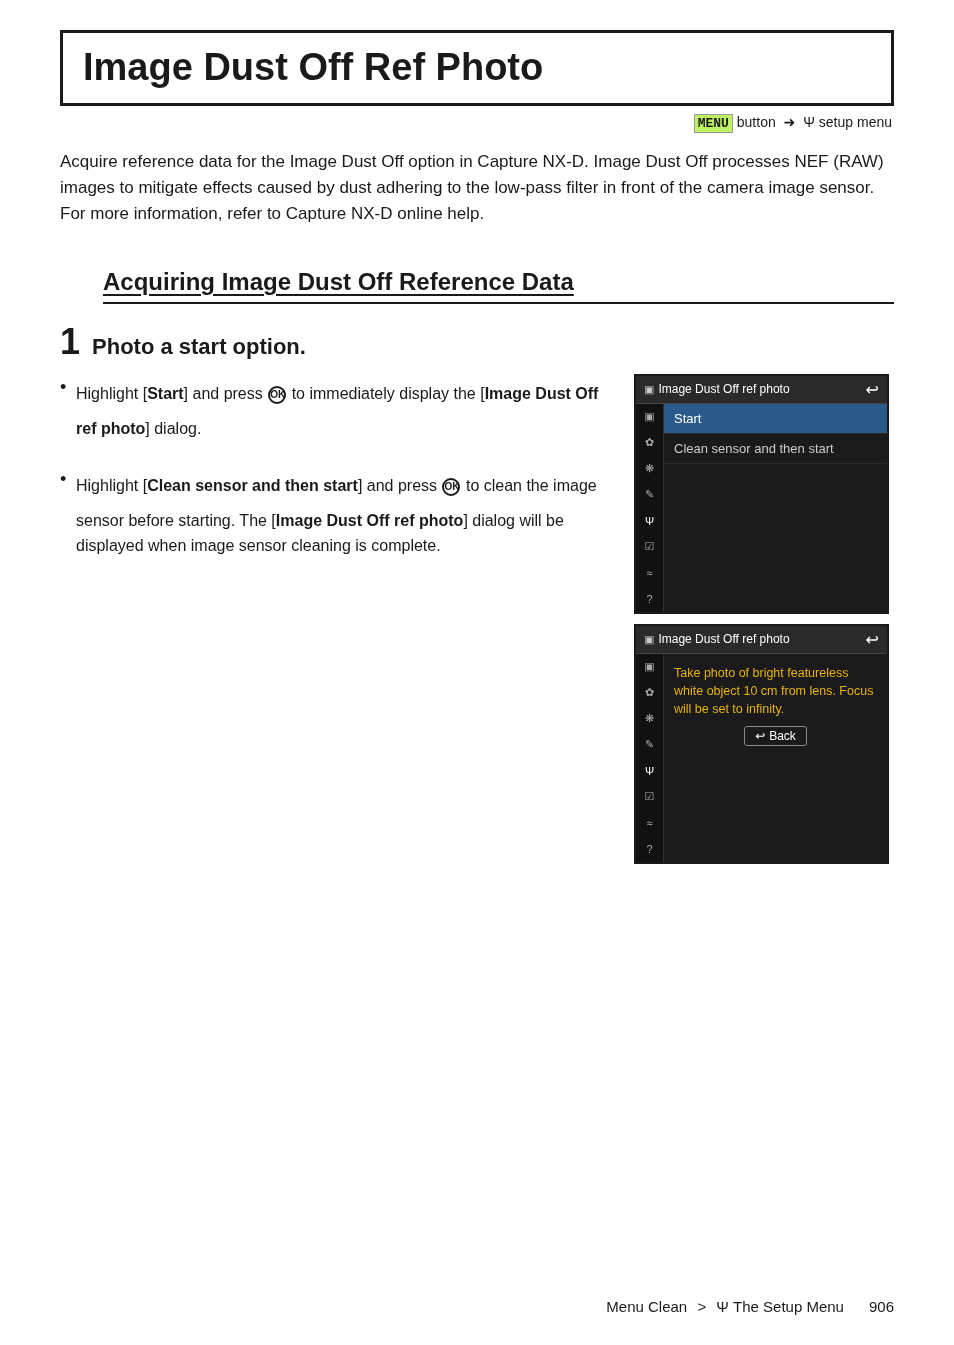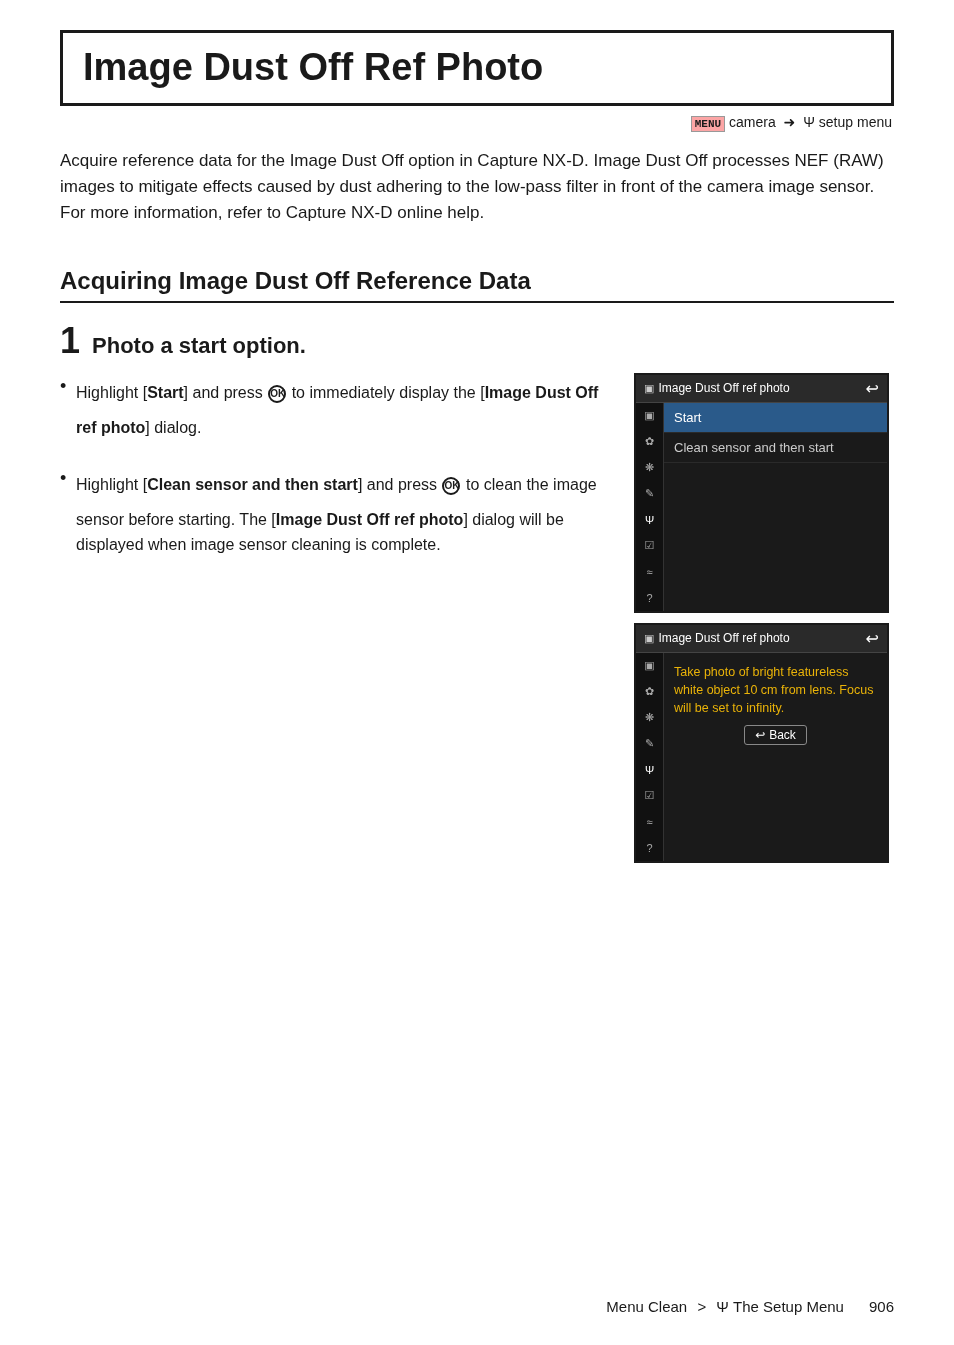--- a/index.html
+++ b/index.html
@@ -36,24 +36,24 @@
       text-align: right;
       font-size: 14px;
       color: #1a1a1a;
       margin-bottom: 18px;
       padding-right: 2px;
     }
 
     .menu-path .menu-word {
       font-weight: bold;
       font-family: 'Courier New', monospace;
-      background: #fca5a5;
+      background: #bef264;
       padding: 1px 3px;
       border: 1px solid #999;
-      font-size: 11px;
+      font-size: 13px;
     }
 
     .menu-path .arrow {
       font-size: 14px;
       margin: 0 4px;
     }
 
     .menu-path .setup-icon {
       font-size: 14px;
     }
@@ -66,21 +66,23 @@
       color: #1a1a1a;
     }
 
     
     .section-heading {
       font-size: 24px;
       font-weight: 900;
       border-bottom: 2px solid #1a1a1a;
       padding-bottom: 6px;
       margin-bottom: 20px;
+      text-decoration: underline;
       text-underline-offset: 4px;
+      margin-left: 43px;
     }
 
     
     .step-container {
       display: flex;
       flex-direction: column;
       gap: 0;
     }
 
     .step-header {
@@ -313,21 +315,21 @@
 <body>
 
 <div class="page-container">
 
   <div class="title-block">
     <h1 class="page-title">Image Dust Off Ref Photo</h1>
   </div>
 
   <div class="menu-path">
     <span class="menu-word">MENU</span>
-    <span>camera</span>
+    <span>button</span>
     <span class="arrow">➜</span>
     <span class="setup-icon">Ψ</span>
     <span>setup menu</span>
   </div>
 
   <p class="intro-paragraph">Acquire reference data for the Image Dust Off option in Capture NX-D. Image Dust Off processes NEF (RAW) images to mitigate effects caused by dust adhering to the low-pass filter in front of the camera image sensor. For more information, refer to Capture NX-D online help.</p>
 
   <h2 class="section-heading">Acquiring Image Dust Off Reference Data</h2>
 
   <div class="step-container">

